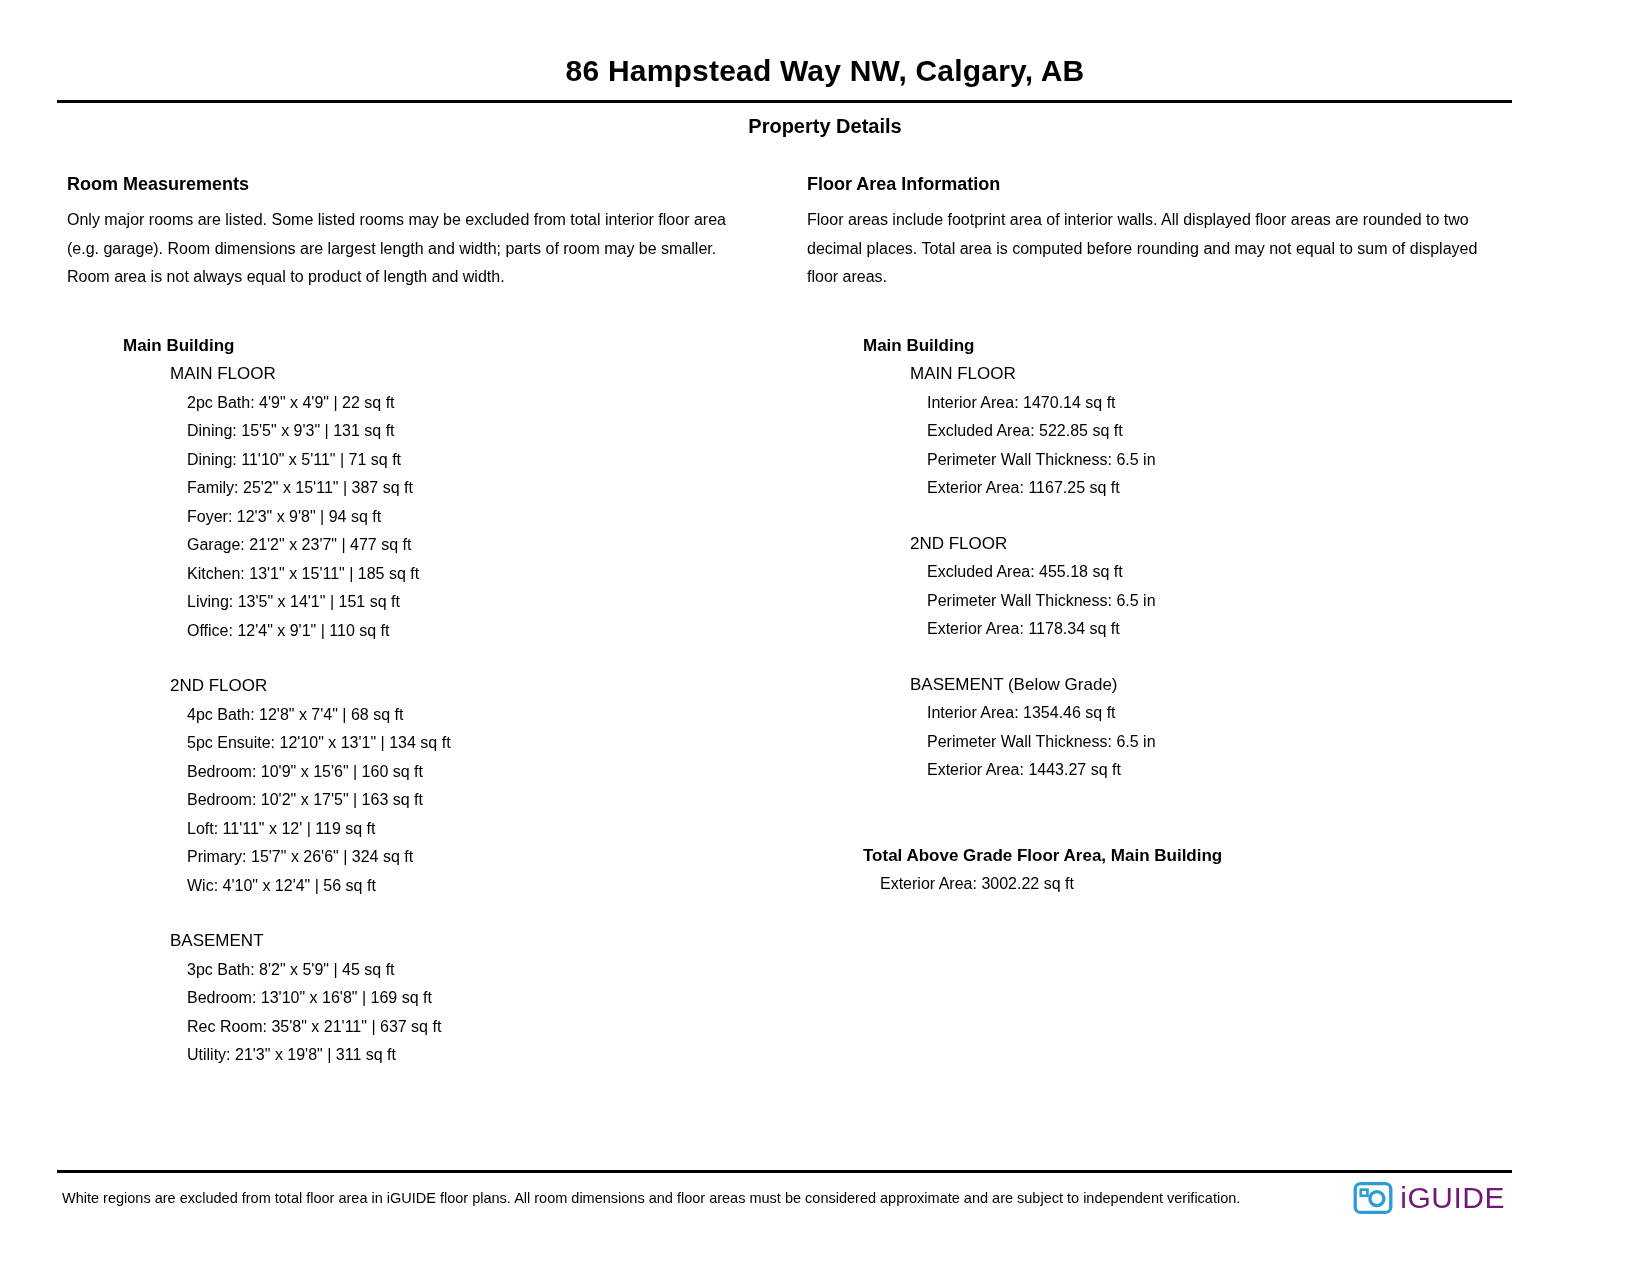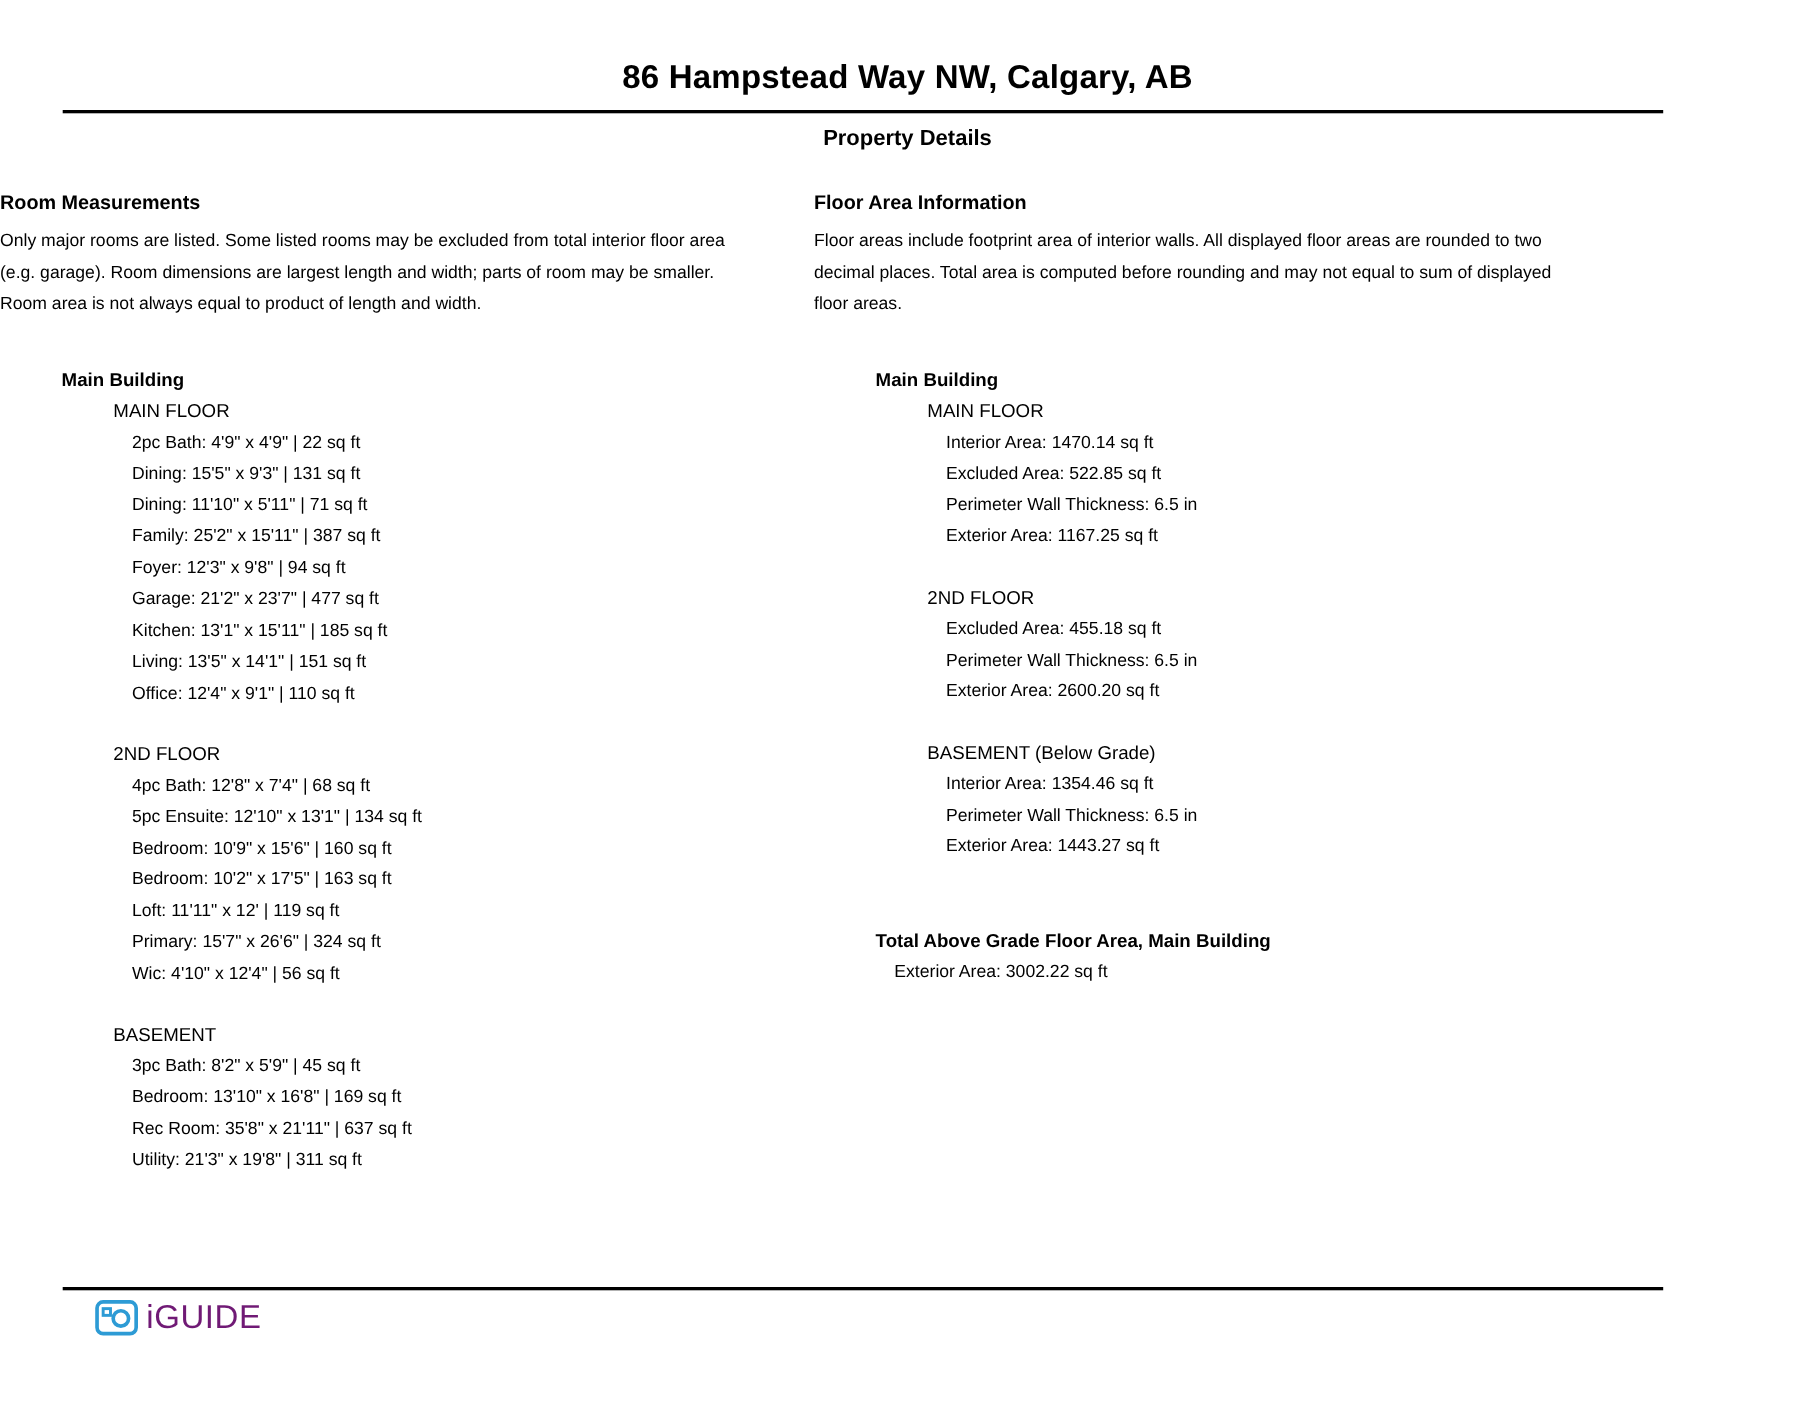--- a/index.html
+++ b/index.html
@@ -30,20 +30,21 @@
     text-align: center;
     font-size: 20px;
     font-weight: bold;
     margin-top: 12px;
   }
 
   
   .columns {
     display: flex;
     margin-top: 34px;
+    padding-left: 67px;
     padding-right: 70px;
   }
   .col-left  { width: 740px; flex: 0 0 740px; }
   .col-right { flex: 1; min-width: 0; }
 
   .section-heading {
     font-size: 18px;
     font-weight: bold;
     line-height: 24px;
   }
@@ -183,40 +184,41 @@
             <div class="floor-name">MAIN FLOOR</div>
             <div class="entry-line">Interior Area: 1470.14 sq ft</div>
             <div class="entry-line">Excluded Area: 522.85 sq ft</div>
             <div class="entry-line">Perimeter Wall Thickness: 6.5 in</div>
             <div class="entry-line">Exterior Area: 1167.25 sq ft</div>
           </div>
           <div class="floor-section">
             <div class="floor-name">2ND FLOOR</div>
             <div class="entry-line">Excluded Area: 455.18 sq ft</div>
             <div class="entry-line">Perimeter Wall Thickness: 6.5 in</div>
-            <div class="entry-line">Exterior Area: 2600.20 sq ft</div>
+            <div class="entry-line">Exterior Area: 1178.34 sq ft</div>
           </div>
           <div class="floor-section">
             <div class="floor-name">BASEMENT (Below Grade)</div>
             <div class="entry-line">Interior Area: 1354.46 sq ft</div>
             <div class="entry-line">Perimeter Wall Thickness: 6.5 in</div>
             <div class="entry-line">Exterior Area: 1443.27 sq ft</div>
           </div>
         </div>
       <div class="total-block">
         <div class="total-heading">Total Above Grade Floor Area, Main Building</div>
         <div class="total-line">Exterior Area: 3002.22 sq ft</div>
       </div>
     </div>
 
   </div>
 
   <div class="footer">
     <hr class="footer-rule">
     <div class="footer-row">
+      <div class="footer-note">White regions are excluded from total floor area in iGUIDE floor plans. All room dimensions and floor areas must be considered approximate and are subject to independent verification.</div>
       <div class="logo">
         <span style="display:inline-flex;">
           <svg width="40" height="34" viewBox="0 0 36 30" fill="none" xmlns="http://www.w3.org/2000/svg">
             <rect x="2" y="2" width="32" height="26" rx="5" stroke="#2D9BD5" stroke-width="3"></rect>
             <rect x="7" y="7.5" width="6" height="5.5" stroke="#2D9BD5" stroke-width="2.4"></rect>
             <circle cx="21.5" cy="15.5" r="6.3" stroke="#2D9BD5" stroke-width="3"></circle>
           </svg>
         </span>
         <span class="logo-text" style="color: #701a75;">iGUIDE</span>
       </div>

